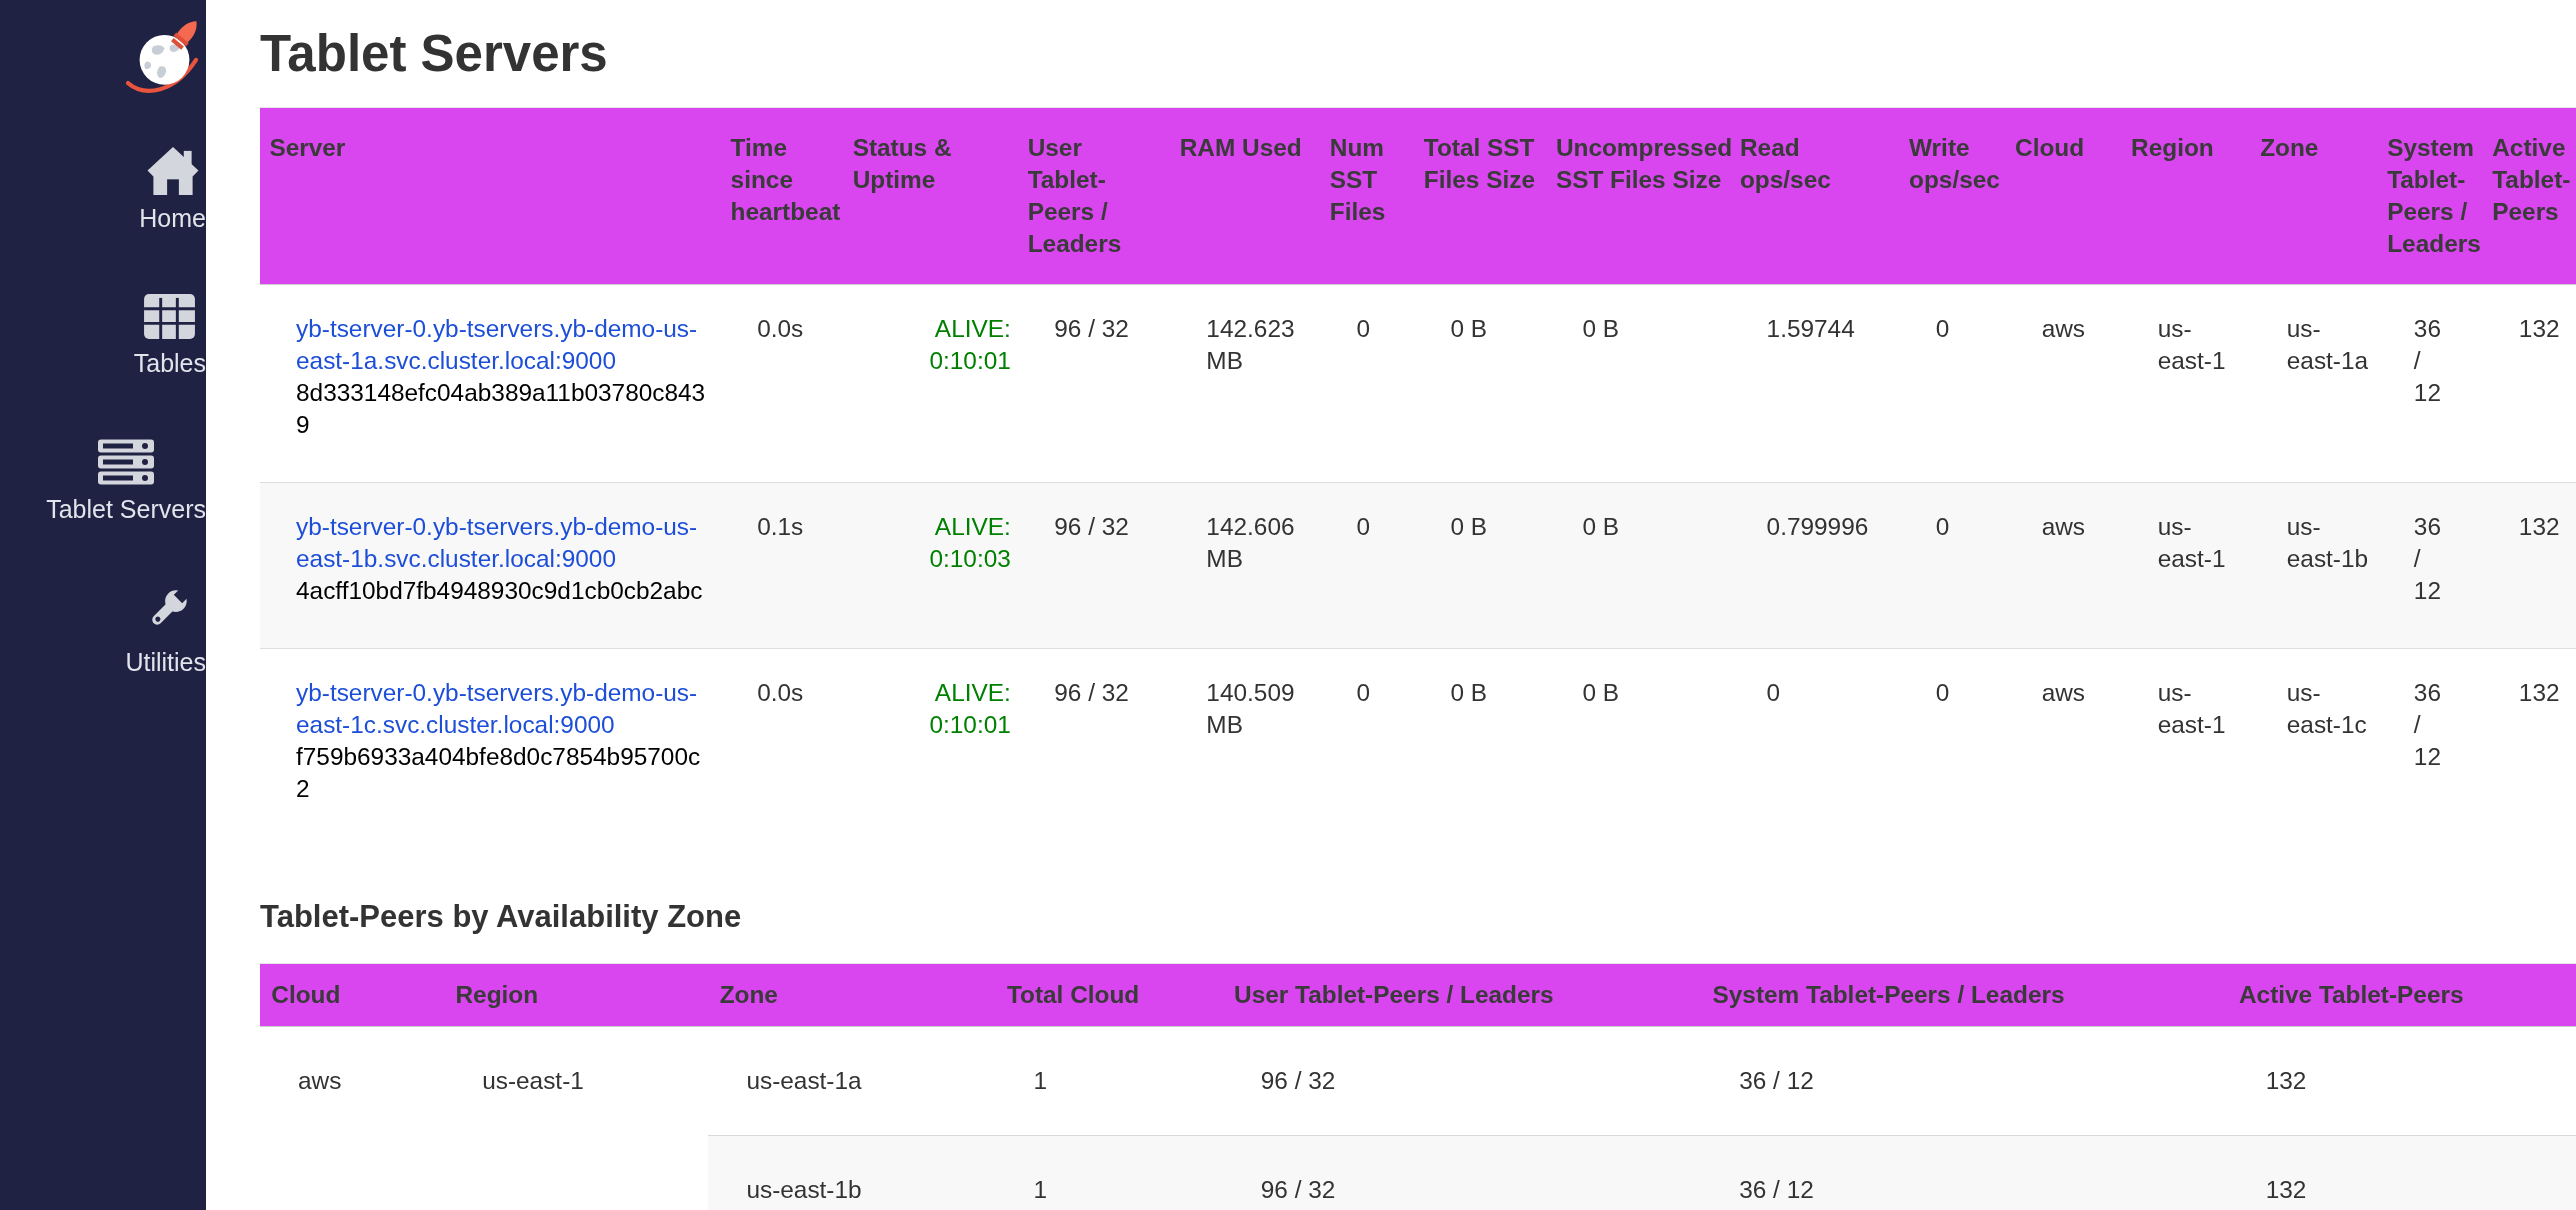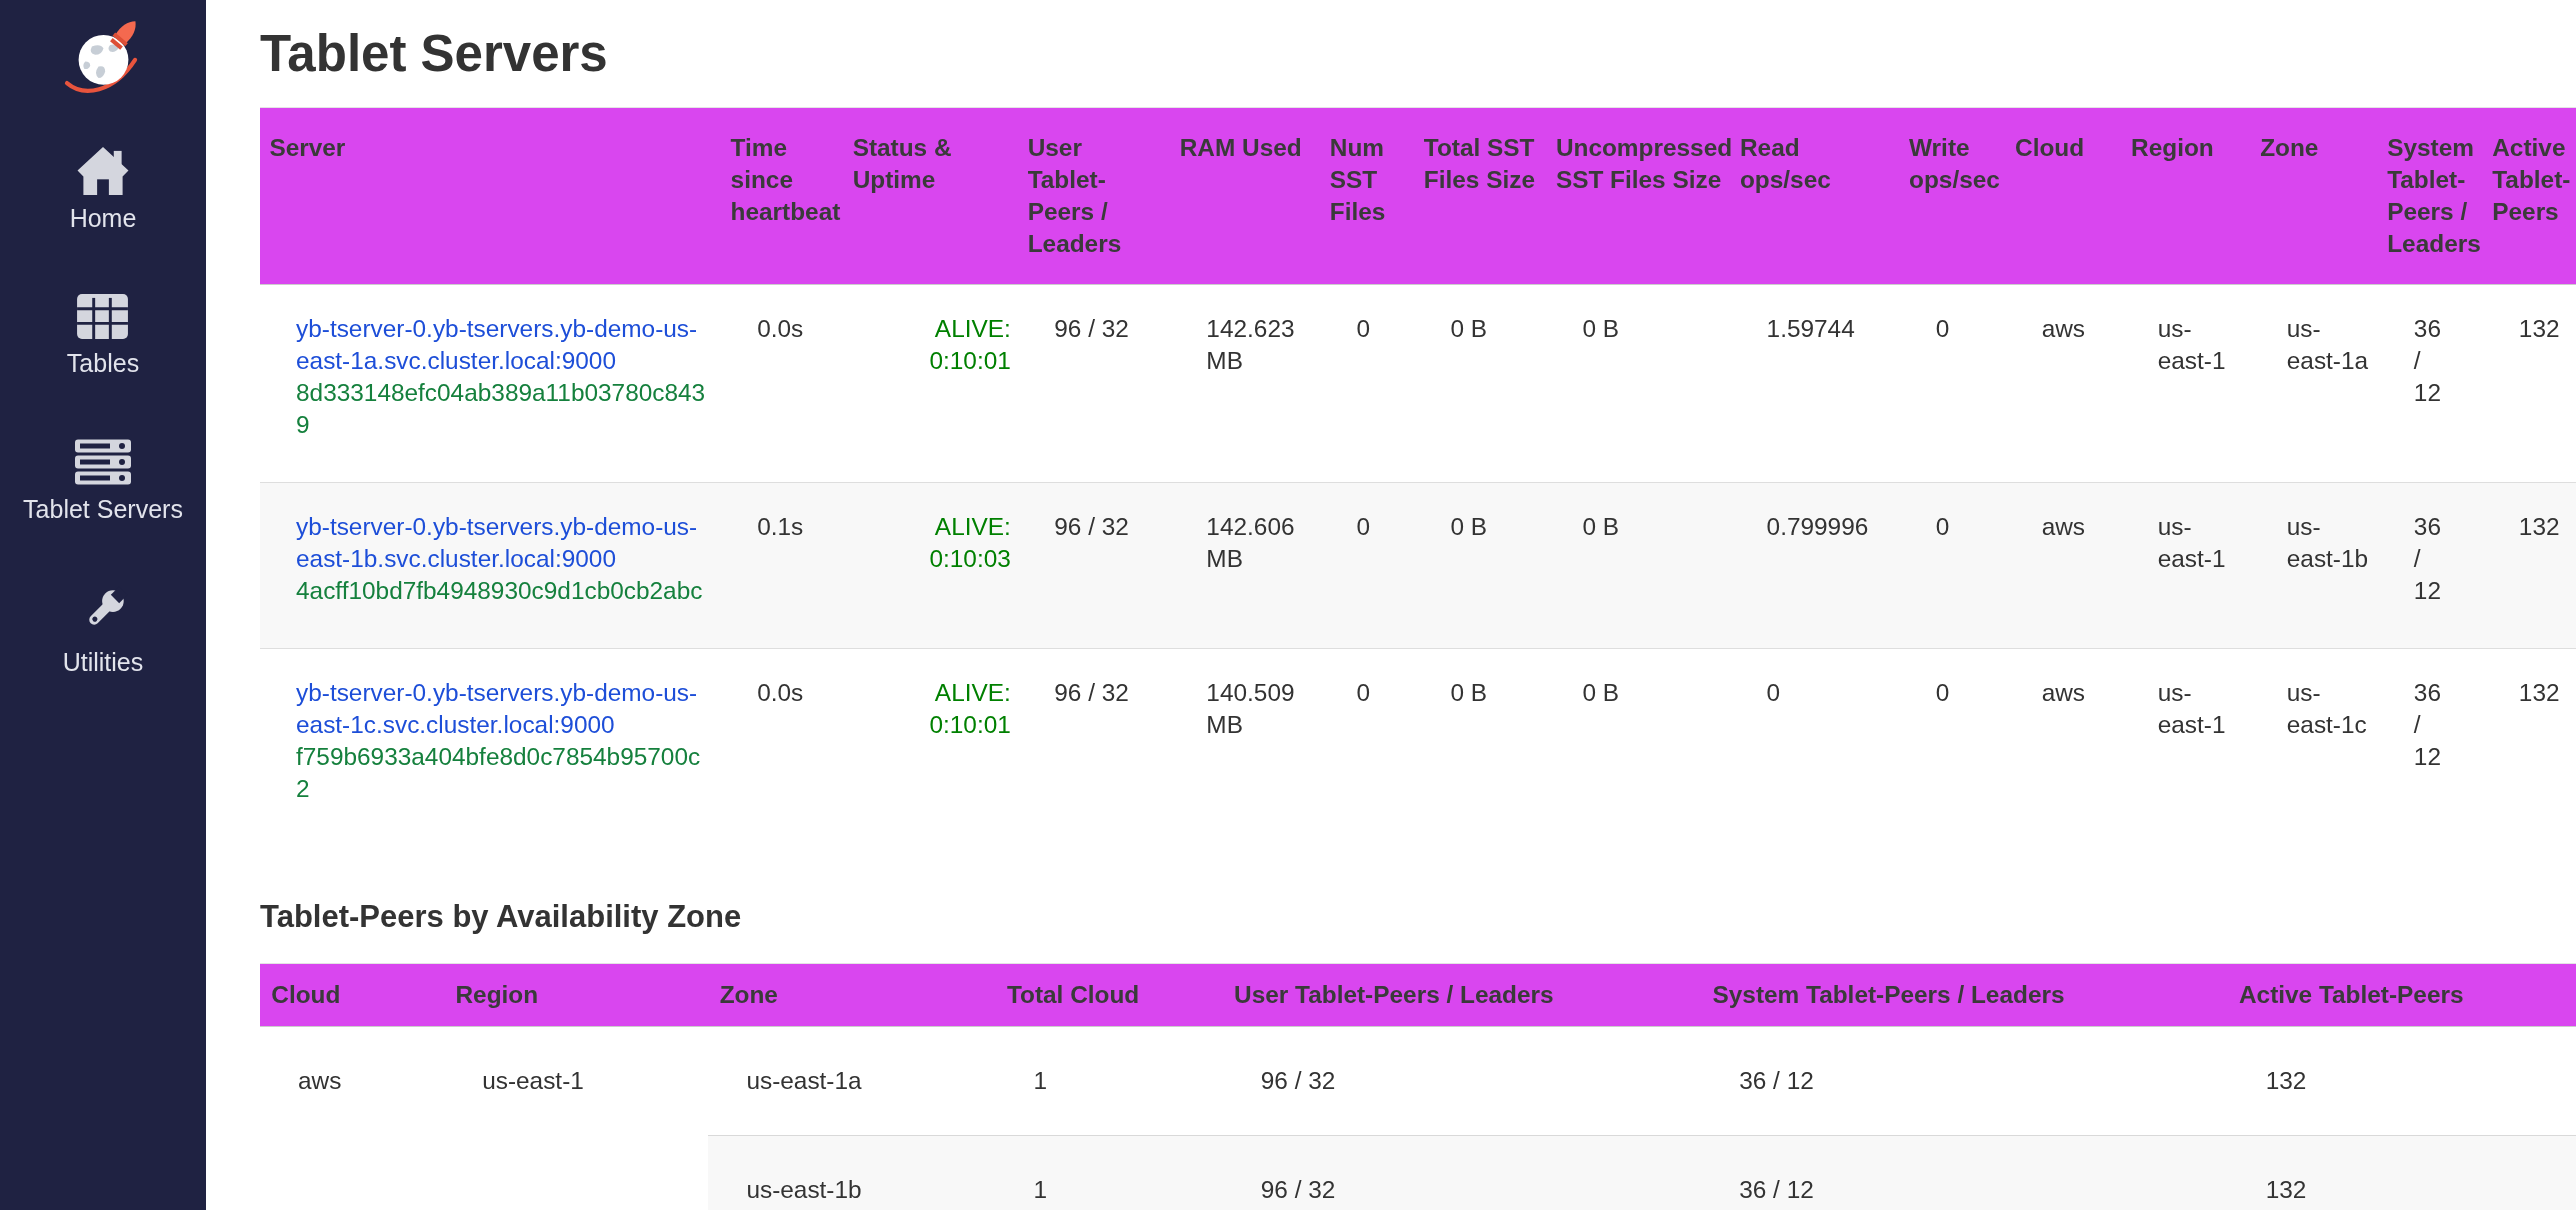--- a/index.html
+++ b/index.html
@@ -3,21 +3,21 @@
 <meta charset="utf-8">
 <style>
   html,body{margin:0;padding:0;}
   body{
     width:2576px;height:1210px;overflow:hidden;background:#fff;
     font-family:"Liberation Sans", sans-serif;color:#333;
   }
   
   .sidebar{
     position:fixed;left:0;top:0;width:206px;height:1210px;
-    background:#1f2242;display:flex;flex-direction:column;align-items:center;
+    background:#1f2242;display:flex;flex-direction:column;align-items:flex-end;
   }
   .logo-wrap{padding:15px 0 45px;}
   .nav-item{display:flex;flex-direction:column;align-items:center;margin-bottom:62px;cursor:pointer;}
   .nav-item .nav-label{margin-top:9.4px;font-size:25px;color:#e2e4ec;line-height:28px;}
   
   .main{margin-left:206px;padding-left:54px;padding-top:20.7px;}
   .page-title{font-size:51px;font-weight:bold;color:#333;margin:5.6px 0 24.4px 0;line-height:56px;}
   .section-title{font-size:31px;font-weight:bold;color:#333;margin:47px 0 22.5px 0;line-height:47px;}
   table{border-collapse:collapse;table-layout:fixed;width:2317px;font-size:24.4px;}
   th{
@@ -25,21 +25,21 @@
     padding:24.4px 7.5px 24.4px 9.4px;line-height:32px;
     border-top:1.9px solid #e4e4e4;border-bottom:1.9px solid #cccccc;
     overflow:hidden;
   }
   td{
     vertical-align:top;padding:28px 7.5px 41px 36px;line-height:32px;
     border-top:1.9px solid #dedede;overflow-wrap:break-word;
   }
   tbody tr:nth-child(even){background:#f8f8f8;}
   a.server-link{color:#1d4ed8;text-decoration:none;cursor:pointer;}
-  .uuid{color:#15803d;}
+  .uuid{color:#000000;}
   .status-alive{color:#008000;text-align:right;}
   .pr-wide{padding-right:32px;}
   
   .az-table th{padding:15px 7.5px 15px 11.3px;}
   .az-table td{padding:38px 7.5px 38px 38px;border-top:1.9px solid #d9d9d9;}
   .az-table td.cell-merged{background:#fff;border-top:none;}
   .az-table tbody tr:first-child td{border-top:none;}
   tbody tr:first-child td{border-top:none;}
 </style>
 </head>

